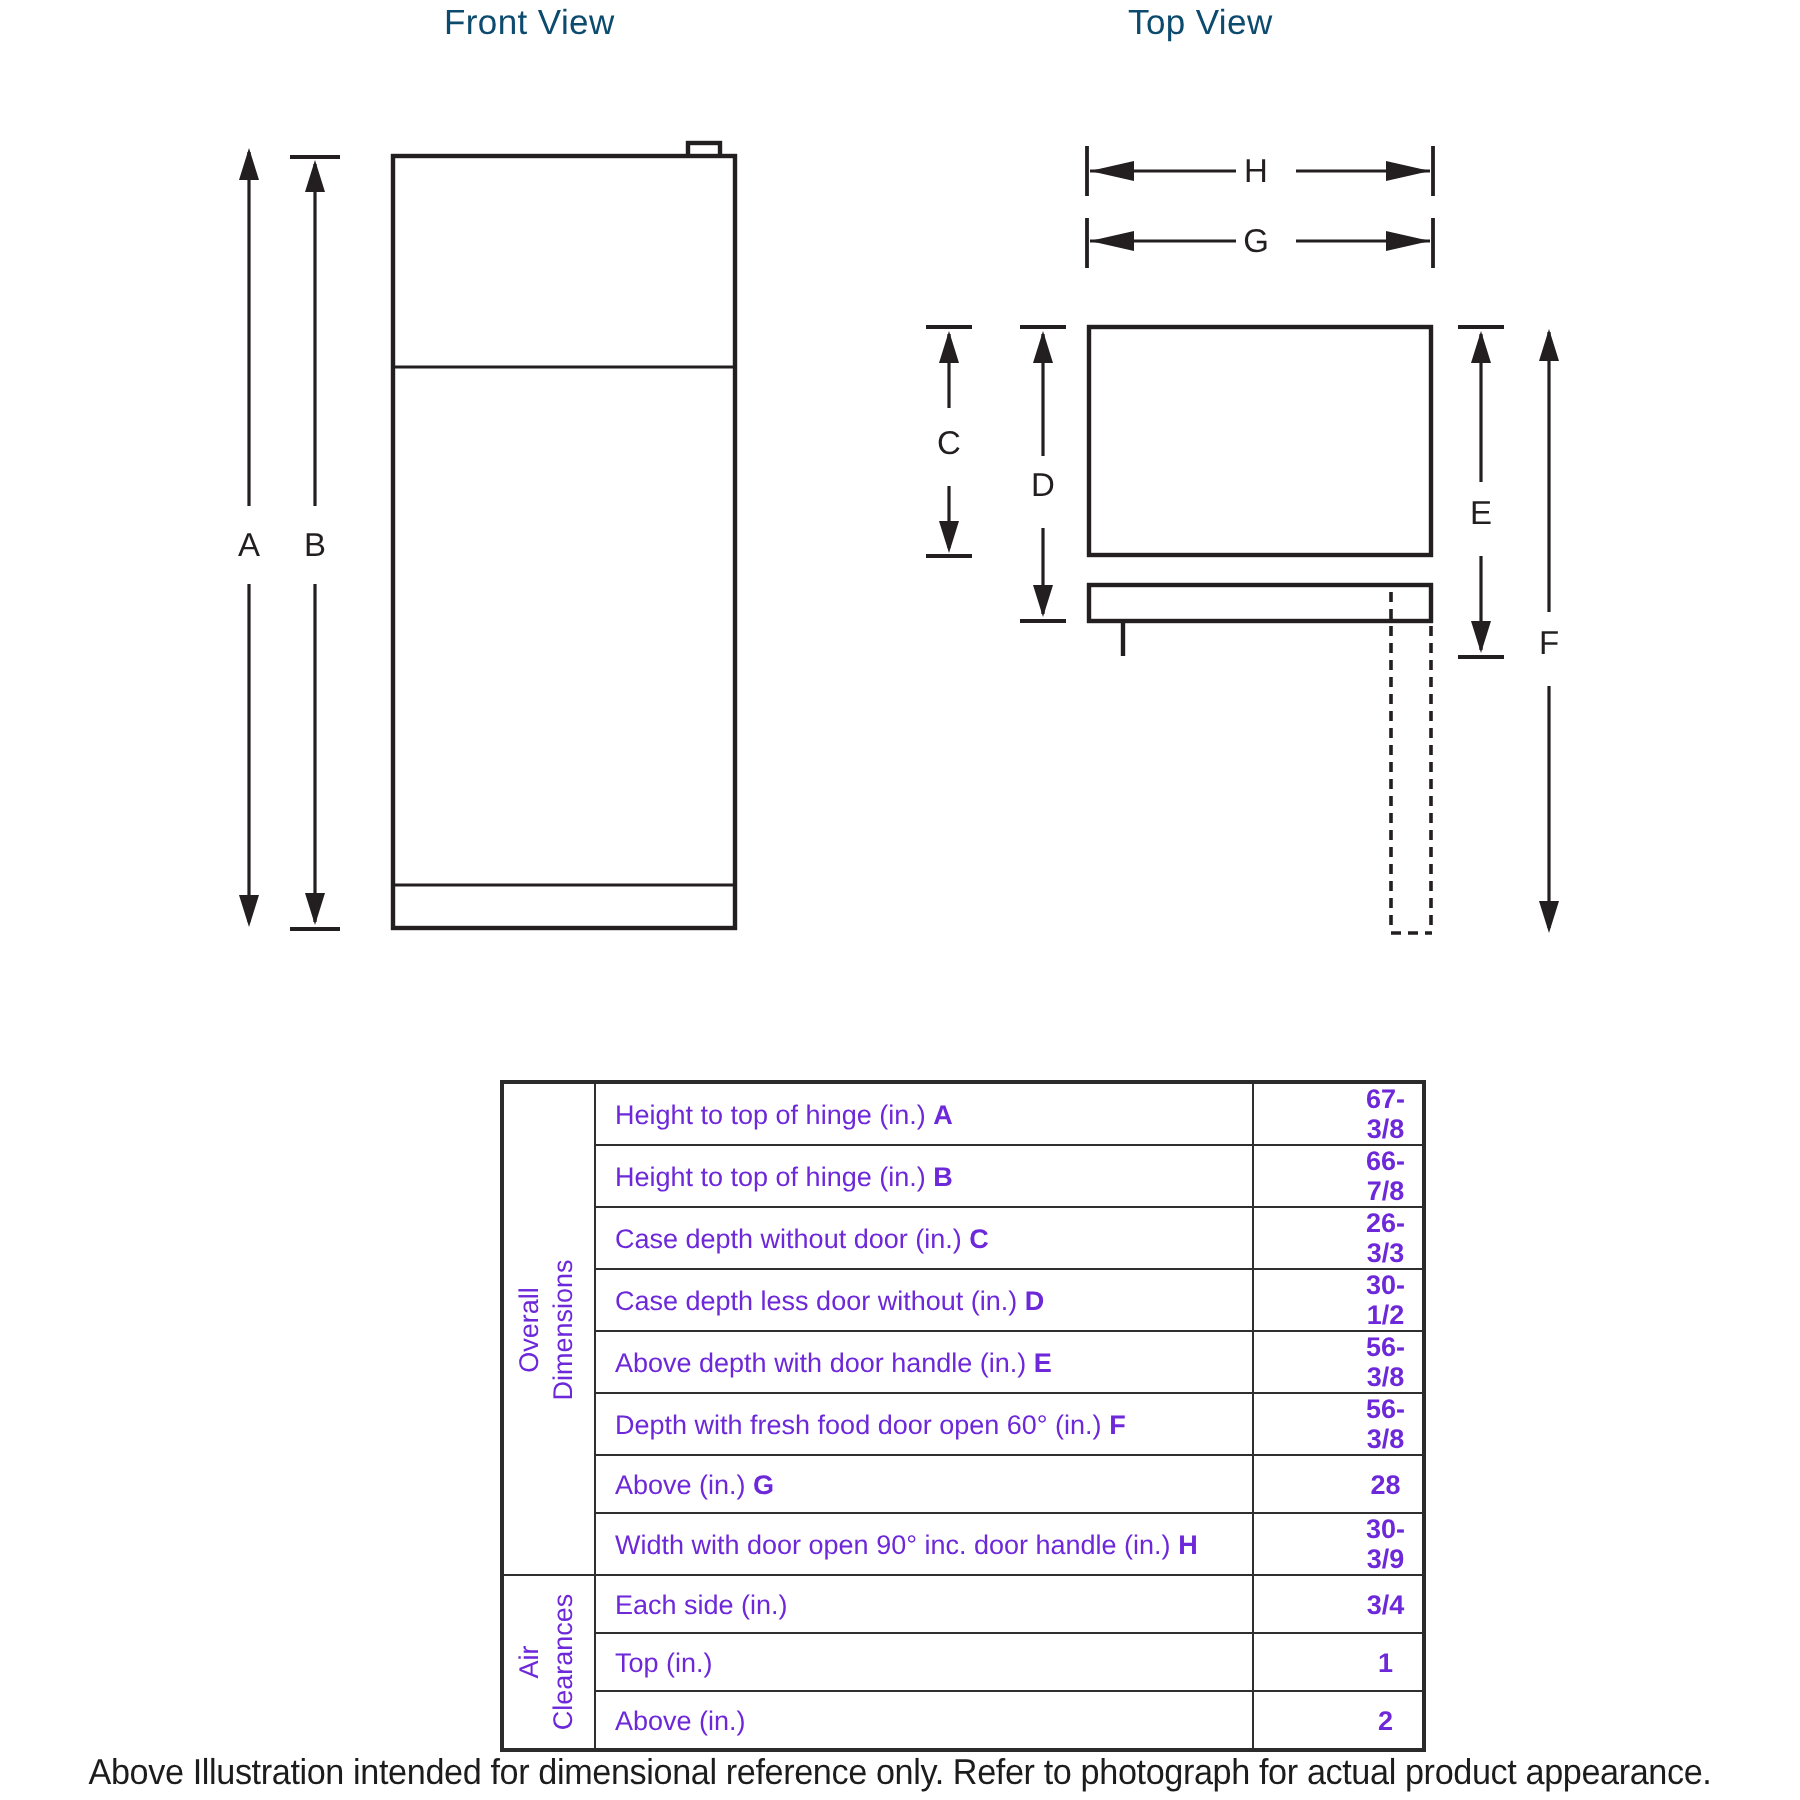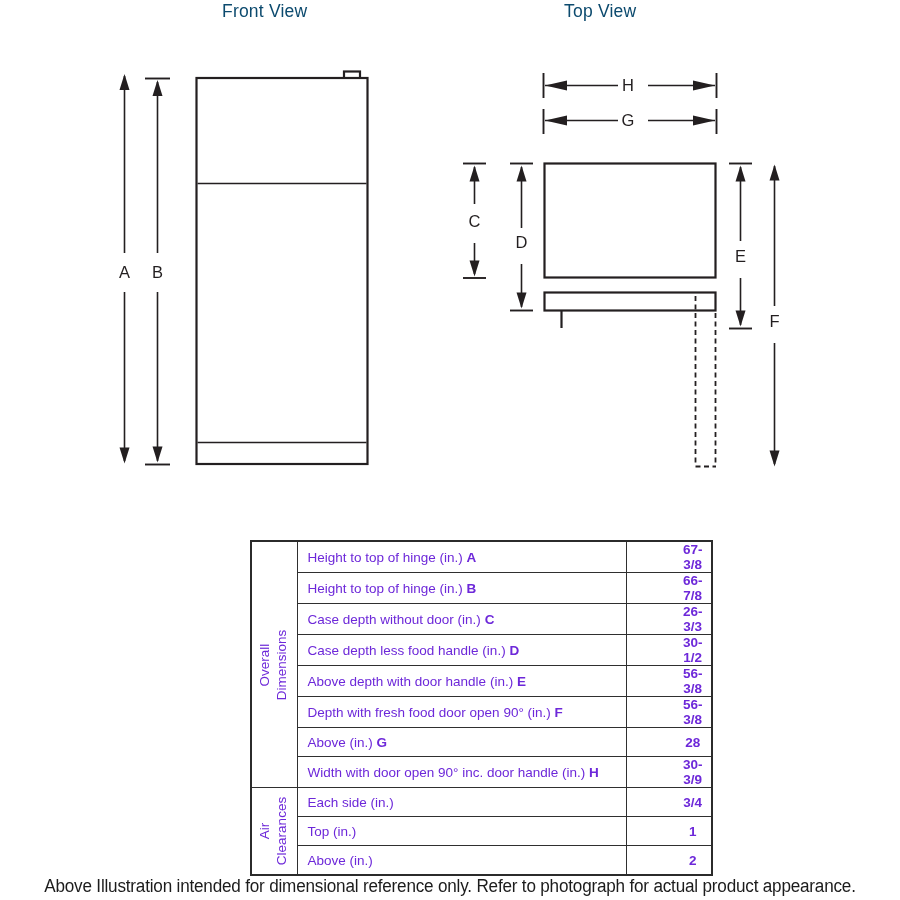--- a/index.html
+++ b/index.html
@@ -161,29 +161,29 @@
       </tr>
       <tr>
         <td class="lbl"><span>Height to top of hinge (in.)</span> <span class="ltr">B</span></td>
         <td class="val">66-7/8</td>
       </tr>
       <tr>
         <td class="lbl"><span>Case depth without door (in.)</span> <span class="ltr">C</span></td>
         <td class="val">26-3/3</td>
       </tr>
       <tr>
-        <td class="lbl"><span>Case depth less food handle (in.)</span> <span class="ltr">D</span></td>
+        <td class="lbl"><span>Case depth less door without (in.)</span> <span class="ltr">D</span></td>
         <td class="val">30-1/2</td>
       </tr>
       <tr>
         <td class="lbl"><span>Above depth with door handle (in.)</span> <span class="ltr">E</span></td>
         <td class="val">56-3/8</td>
       </tr>
       <tr>
-        <td class="lbl"><span>Depth with fresh food door open 90° (in.)</span> <span class="ltr">F</span></td>
+        <td class="lbl"><span>Depth with fresh food door open 60° (in.)</span> <span class="ltr">F</span></td>
         <td class="val">56-3/8</td>
       </tr>
       <tr>
         <td class="lbl"><span>Above (in.)</span> <span class="ltr">G</span></td>
         <td class="val">28</td>
       </tr>
       <tr>
         <td class="lbl"><span>Width with door open 90° inc. door handle (in.)</span> <span class="ltr">H</span></td>
         <td class="val">30-3/9</td>
       </tr>

